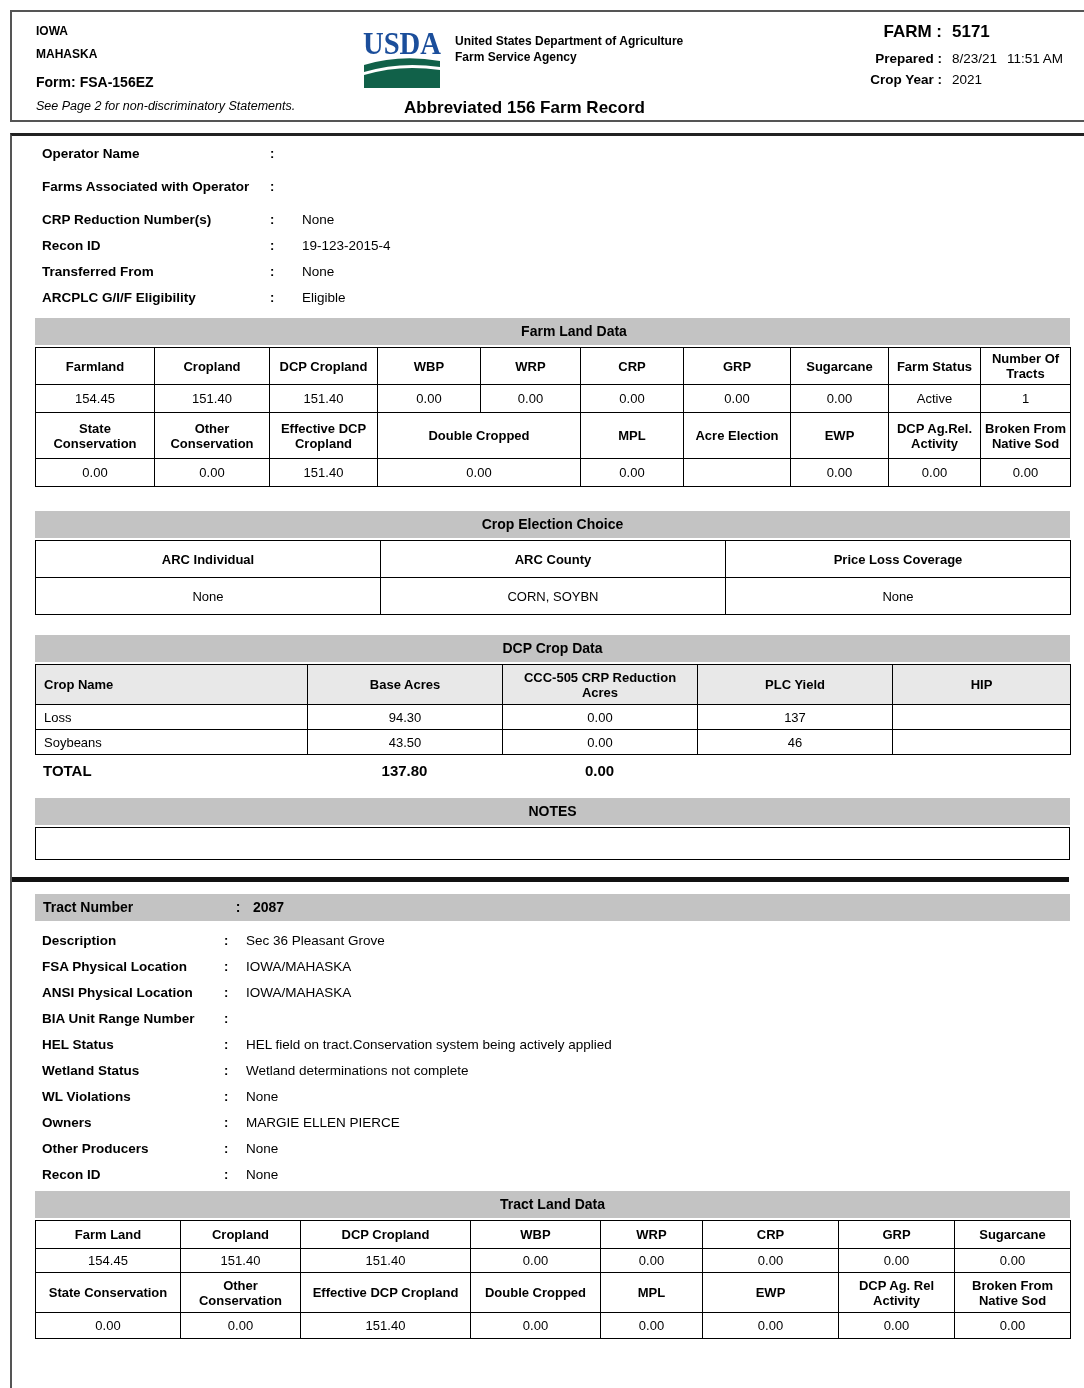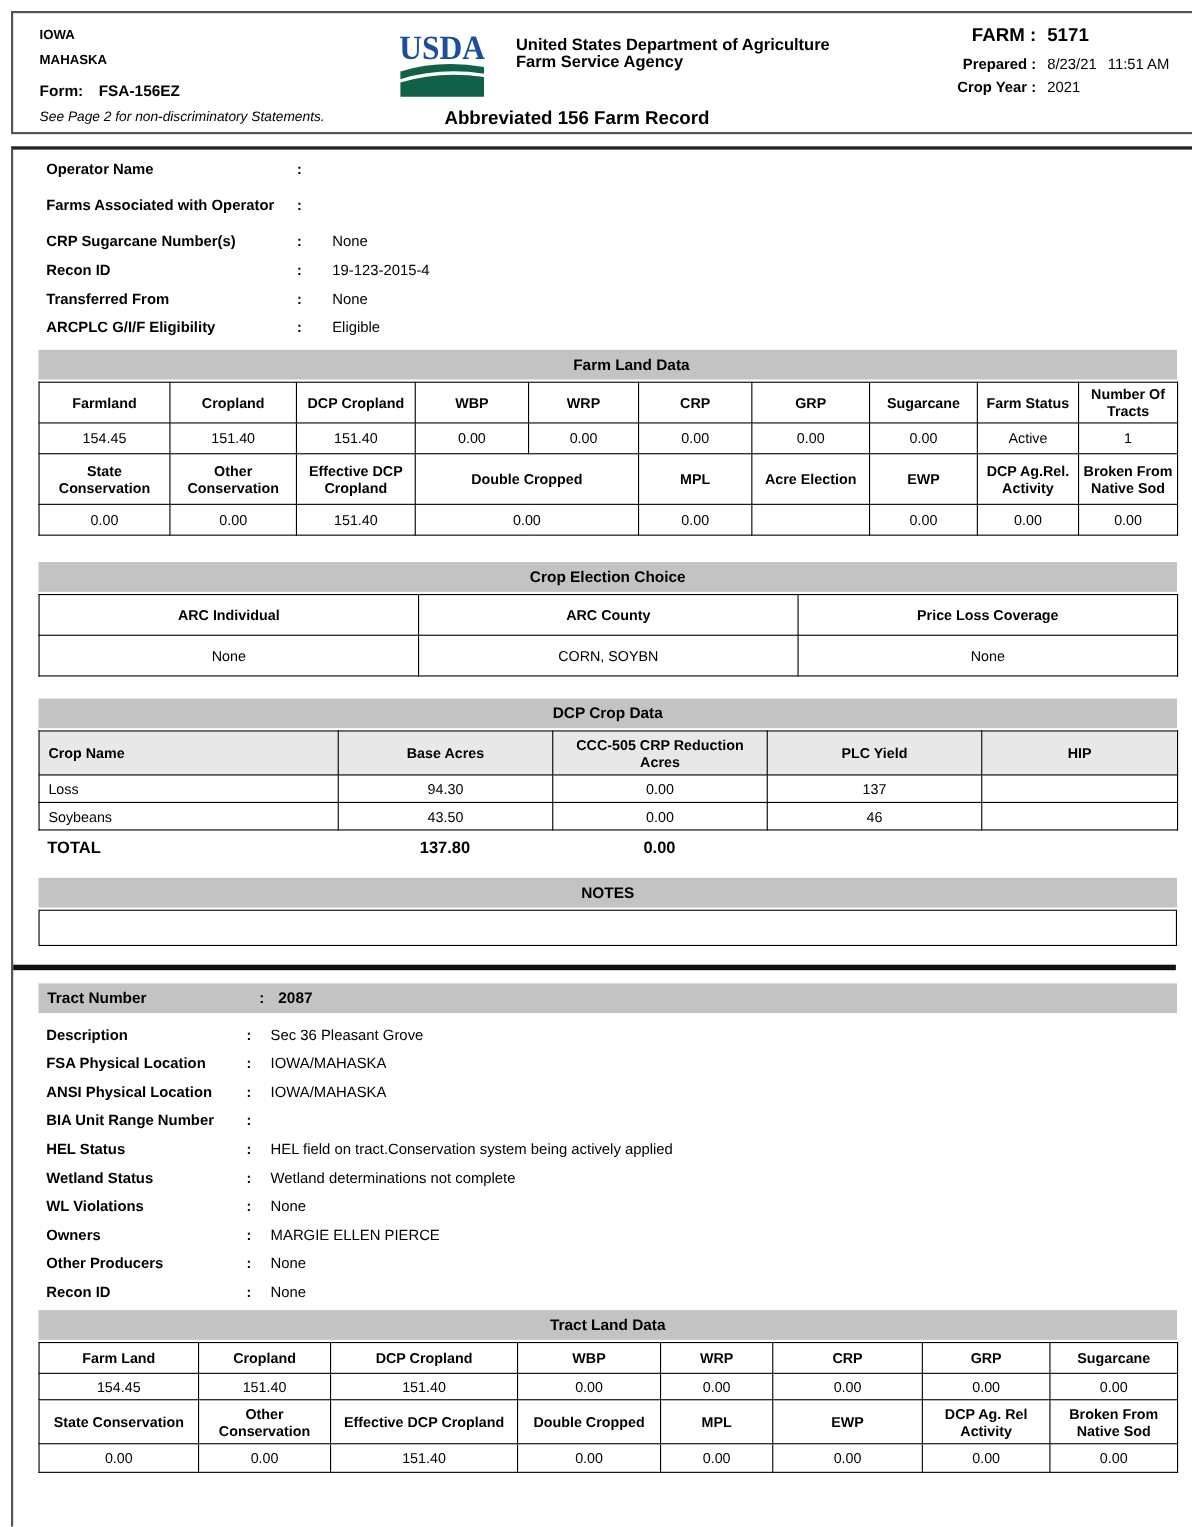--- a/index.html
+++ b/index.html
@@ -14,25 +14,25 @@
 
   
   .header-box {
     position:absolute; left:10px; top:10px; width:1080px; height:112px;
     border:2px solid #555; background:#fff;
   }
   .hdr-left { position:absolute; left:24px; top:10px; }
   .hdr-state, .hdr-county { font-weight:bold; font-size:12px; line-height:18px; }
   .hdr-county { margin-top:5px; }
   .hdr-form { margin-top:11px; font-weight:bold; font-size:14px; }
-  .hdr-form .form-value { margin-left:14px; }
+  .hdr-form .form-value { margin-left:4px; }
   .hdr-note { margin-top:9px; font-style:italic; font-size:12.5px; }
 
   .usda-logo { position:absolute; left:350px; top:16px; width:80px; height:62px; }
-  .agency { position:absolute; left:443px; top:21px; font-weight:bold; font-size:15px; line-height:16px;margin-left:14px; }
+  .agency { position:absolute; left:443px; top:21px; font-weight:bold; font-size:12px; line-height:16px; }
   .doc-title { position:absolute; left:392px; top:86px; font-weight:bold; font-size:17px; }
 
   .hdr-right { position:absolute; right:14px; top:10px; width:250px; }
   .hdr-line { display:flex; margin-bottom:6px; }
   .hdr-line .lbl { width:118px; text-align:right; font-weight:bold; font-size:13.5px; }
   .hdr-line .val { margin-left:10px; font-size:13.5px; }
   .hdr-line.farm .lbl { font-size:17px; }
   .hdr-line.farm .val { font-size:17px; font-weight:bold; }
   .hdr-line.farm { margin-bottom:9px; }
   .time-gap { margin-left:14px; }
@@ -160,21 +160,21 @@
         <span class="k">Operator Name</span>
           <span class="colon">:</span>
           <span class="v"></span>
       </div>
       <div class="kv-row wide">
         <span class="k">Farms Associated with Operator</span>
           <span class="colon">:</span>
           <span class="v"></span>
       </div>
       <div class="kv-row">
-        <span class="k">CRP Sugarcane Number(s)</span>
+        <span class="k">CRP Reduction Number(s)</span>
           <span class="colon">:</span>
           <span class="v">None</span>
       </div>
       <div class="kv-row">
         <span class="k">Recon ID</span>
           <span class="colon">:</span>
           <span class="v">19-123-2015-4</span>
       </div>
       <div class="kv-row">
         <span class="k">Transferred From</span>

